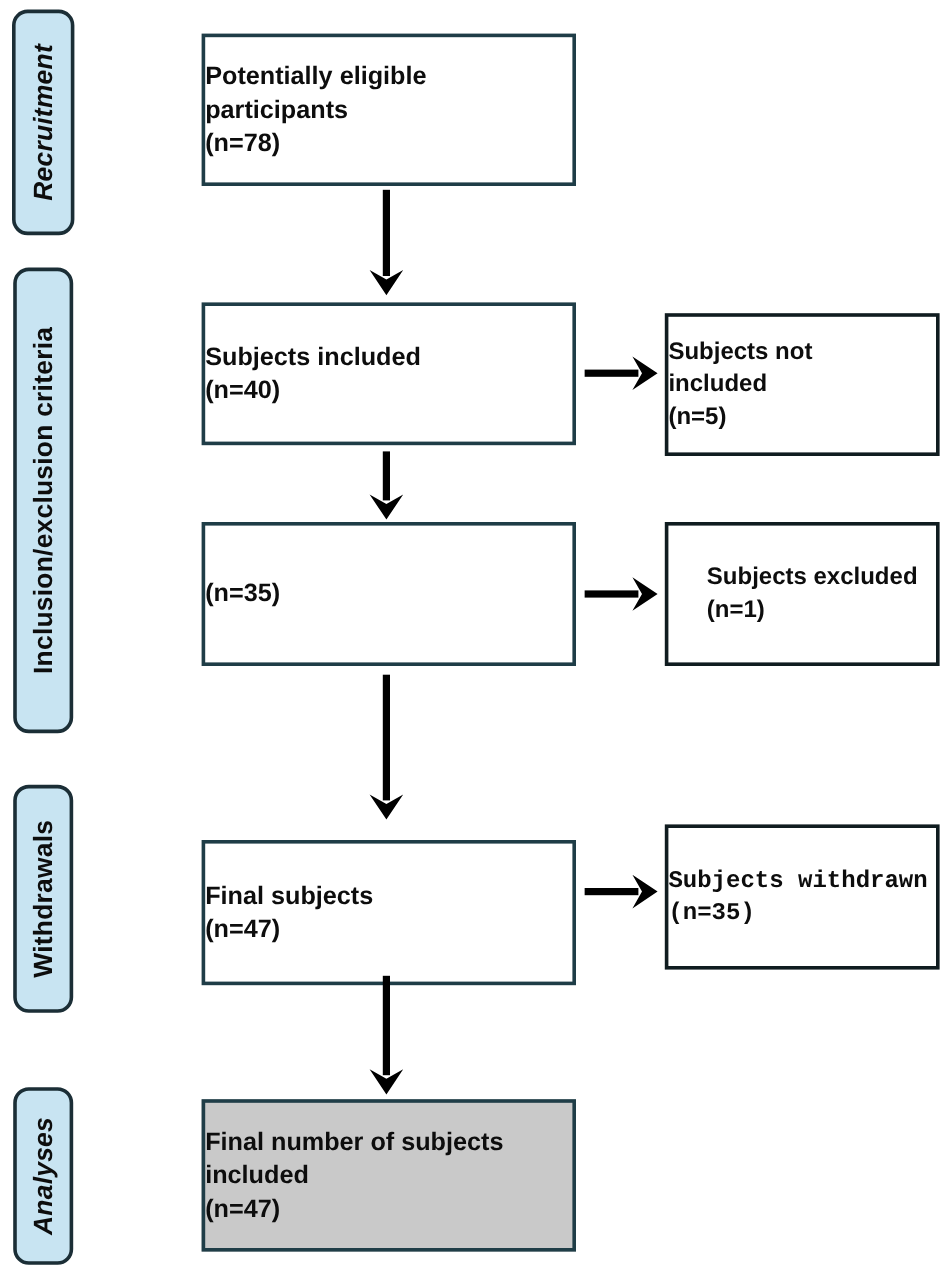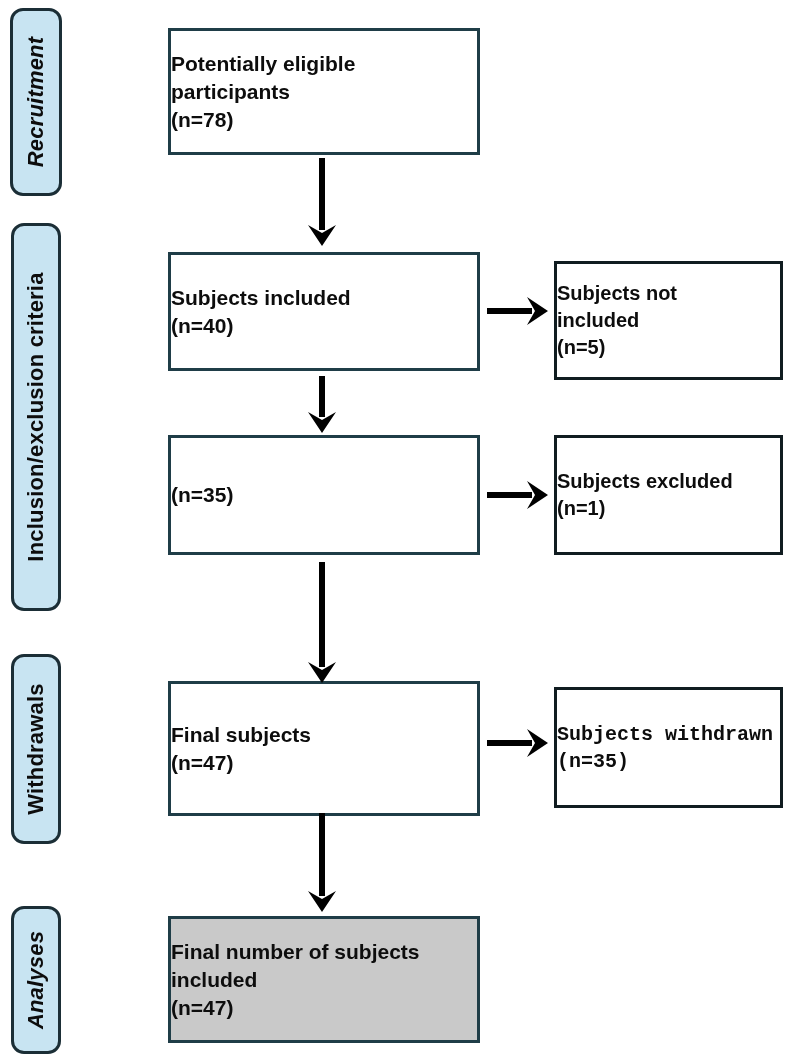--- a/index.html
+++ b/index.html
@@ -38,30 +38,30 @@
     box-sizing: border-box;
     display: flex; flex-direction: column;
     align-items: flex-start; justify-content: center;
     text-align: center;
     font-weight: 700; font-size: 21px; line-height: 28px;
   }
   .main-box  { left: 168px; width: 312px; }
   .main-1 { top: 28px;  height: 127px; }
   .main-2 { top: 252px; height: 119px; }
   .main-3 { top: 435px; height: 120px; }
-  .main-4 { top: 681px; height: 135px; }
+  .main-4 { top: 700px; height: 121px; }
   .main-5 { top: 916px; height: 127px; background: var(--final_fill, #c9c9c9); }
 
   .side-box {
     left: 554px; width: 229px;
     border-color: var(--side_box_border, #101c20);
     font-size: 20px; line-height: 27px;
   }
   .side-1 { top: 261px; height: 119px; }
-  .side-2 { top: 435px; height: 120px; }
+  .side-2 { top: 435px; height: 120px; padding-left: 32px; }
   .side-3 { top: 687px; height: 121px; font-family: Liberation Mono, monospace; }
 
   
   .arrow { position: absolute; }
   .arrow rect, .arrow polygon { fill: var(--arrow, #000000); }
   .arrow-v1 { left: 305px; top: 158px; }
   .arrow-v2 { left: 305px; top: 376px; }
   .arrow-v3 { left: 305px; top: 562px; }
   .arrow-v4 { left: 305px; top: 813px; }
   .arrow-h1 { left: 487px; top: 294px; }

